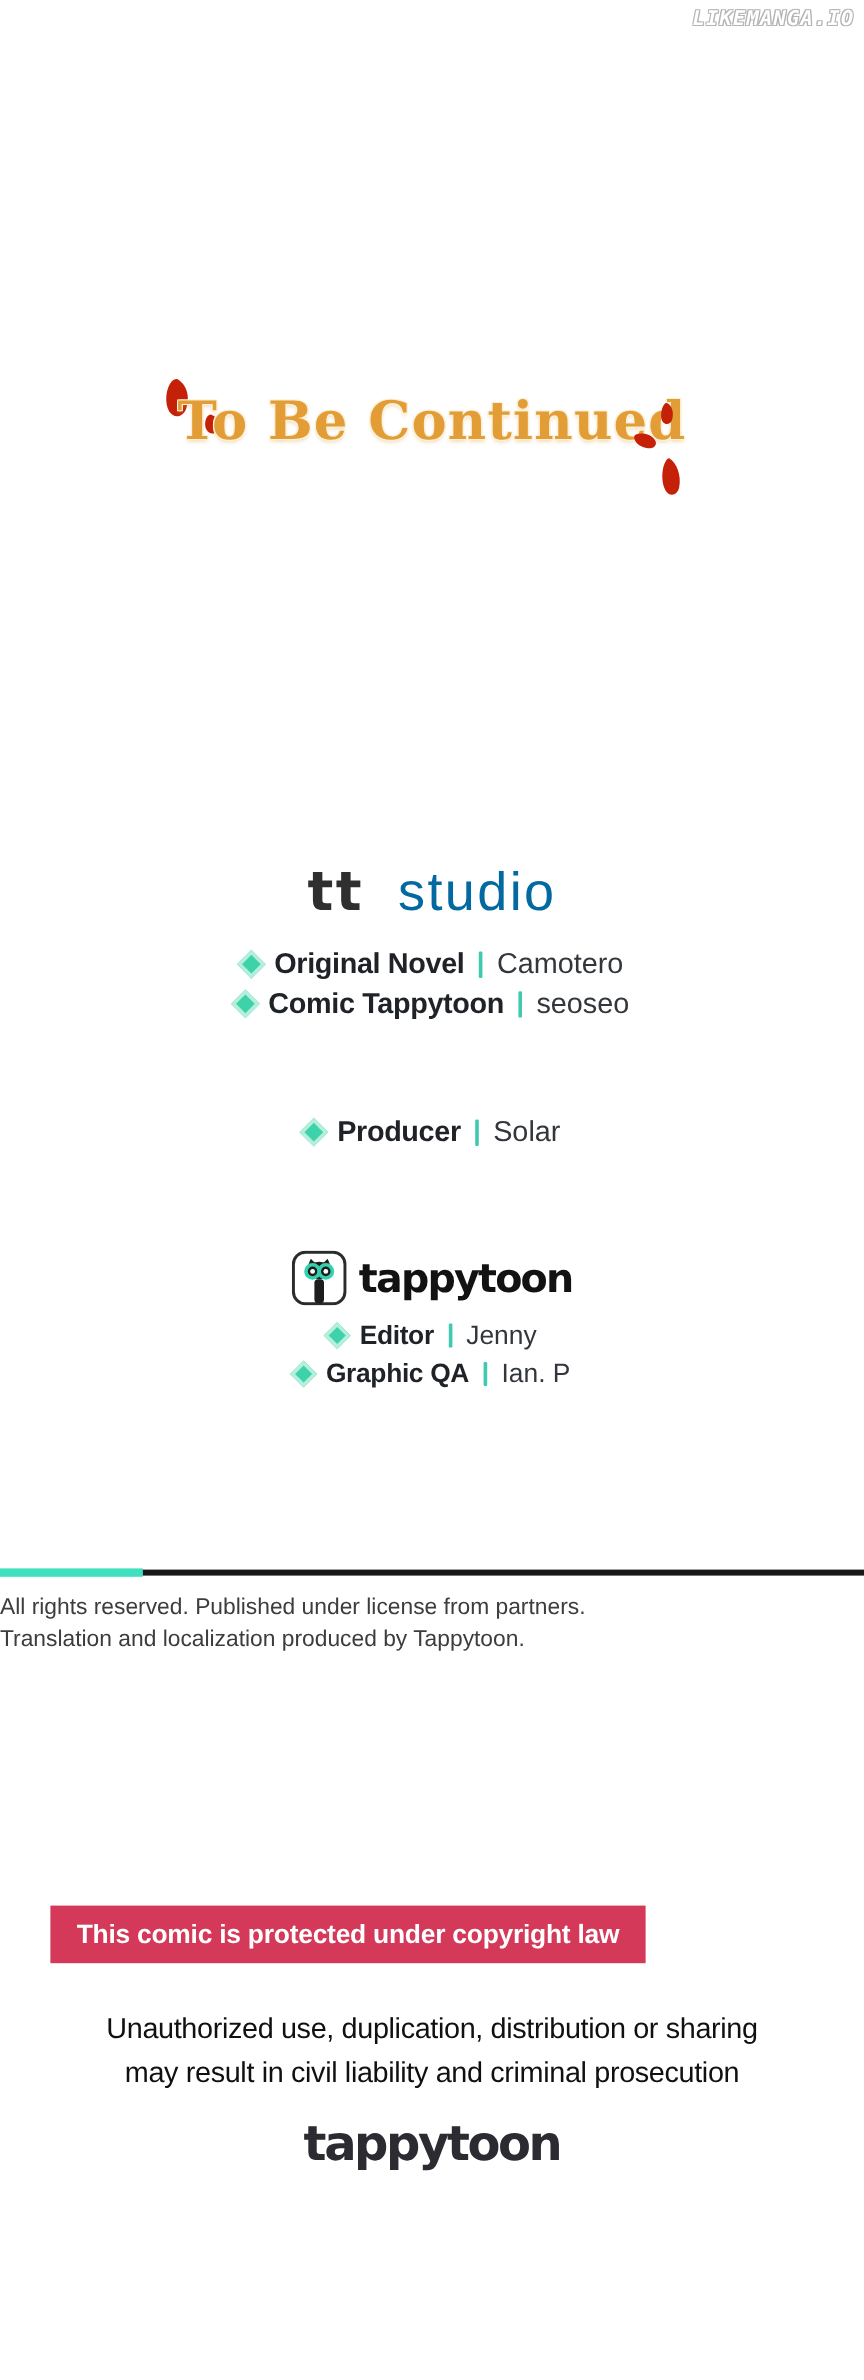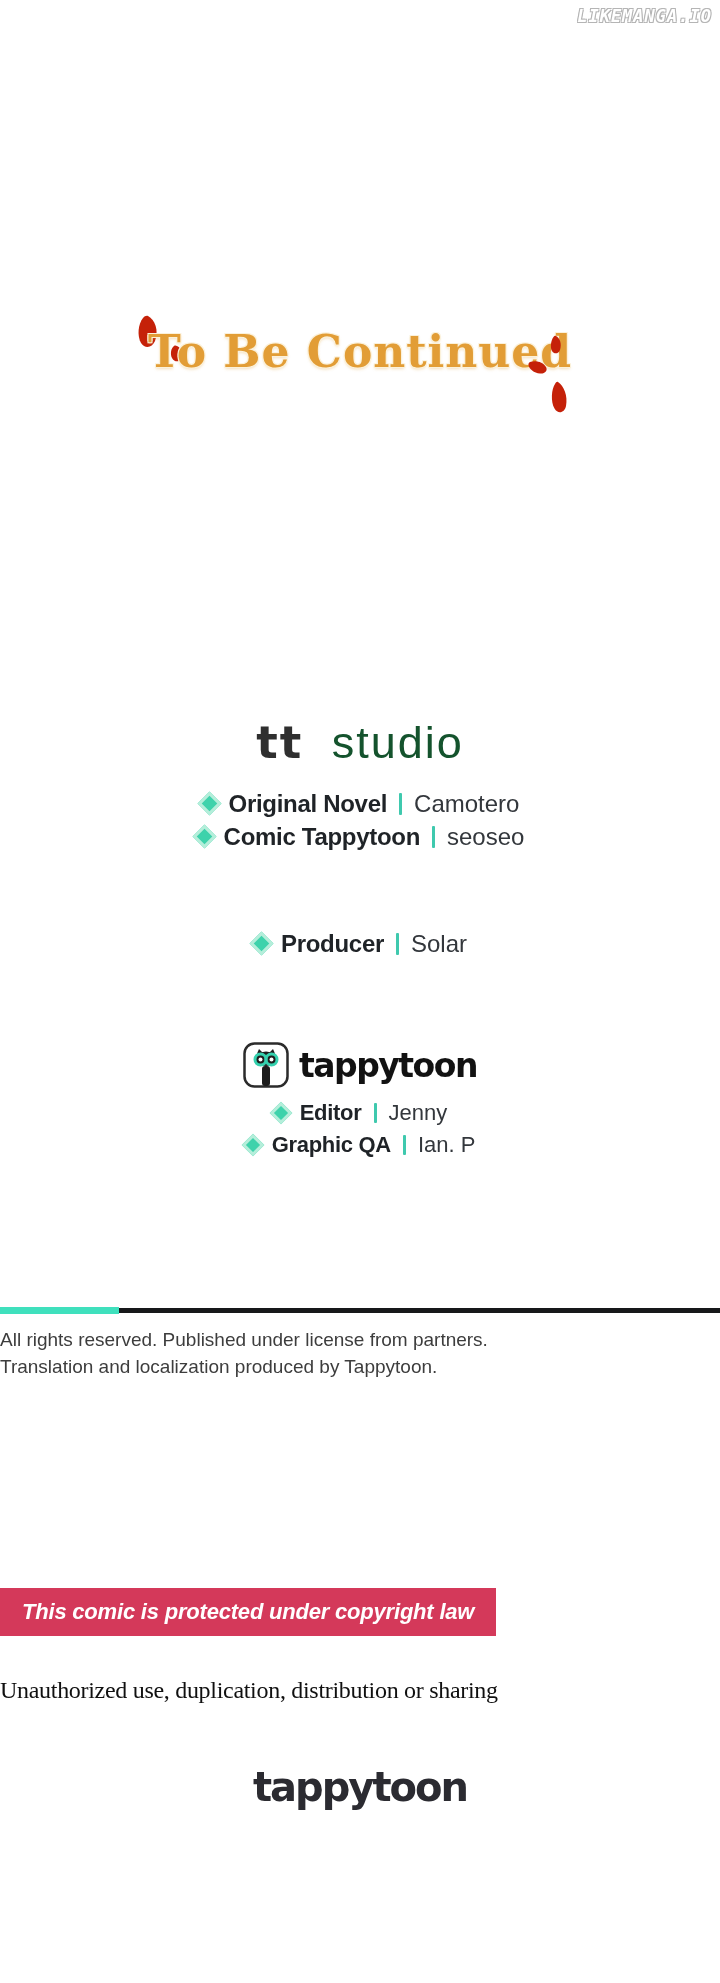--- a/index.html
+++ b/index.html
@@ -38,21 +38,21 @@
   .petals-right{position:absolute;left:518px;top:16px;}
 
   
   .studio{position:absolute;top:716px;left:0;width:720px;text-align:center;}
   .studio .tt{
     font-family:"DejaVu Sans", sans-serif;
     font-weight:bold;font-size:45px;color:#2f2f2f;letter-spacing:2px;
   }
   .studio .light{
     font-family:"Liberation Sans", sans-serif;
-    font-weight:400;font-size:45px;color:#14532d;letter-spacing:2px;margin-left:24px;
+    font-weight:400;font-size:45px;color:#0369a1;letter-spacing:2px;margin-left:24px;
   }
 
   
   .credit-block{position:absolute;left:0;width:720px;}
   .credit-row{
     display:flex;justify-content:center;align-items:center;
     height:33px;
   }
   .credit-row .diamond{
     width:11px;height:11px;
@@ -96,34 +96,35 @@
   .divider .teal{position:absolute;left:0;top:0;width:119px;height:7px;background:#3fe0bd;}
   .divider .dark{position:absolute;left:119px;top:1px;width:601px;height:5px;background:#17181a;}
 
   
   .license{
     position:absolute;top:1326px;left:0;width:720px;
     text-align:left;font-size:19px;line-height:27px;color:#3d3d3d;
   }
 
   
-  .banner-wrap{position:absolute;top:1588px;left:0;width:580px;font-style:italic;}
+  .banner-wrap{position:absolute;top:1588px;left:0;width:580px;text-align:center;}
   .banner{
     display:inline-block;
     background:#d4395a;
     color:#ffffff;
     font-weight:bold;font-size:22px;
     padding:11px 22px;
     letter-spacing:-0.2px;
   }
 
   
   .legal{
     position:absolute;top:1672px;left:0;width:720px;
-    font-size:24px;line-height:37px;color:#101010;letter-spacing:-0.3px;font-family:Liberation Serif, serif;
+    text-align:center;
+    font-size:24px;line-height:37px;color:#101010;letter-spacing:-0.3px;
   }
 
   
   .footer-word{
     position:absolute;top:1764px;left:0;width:720px;text-align:center;
     font-family:"DejaVu Sans", sans-serif;
     font-weight:bold;font-size:40px;letter-spacing:-2px;color:#2b2b31;
   }
   .footer-url{
     position:absolute;top:1830px;left:0;width:720px;text-align:center;
@@ -219,17 +220,18 @@
     <div>All rights reserved. Published under license from partners.</div>
     <div>Translation and localization produced by Tappytoon.</div>
   </div>
 
   <div class="banner-wrap">
     <span class="banner">This comic is protected under copyright law</span>
   </div>
 
   <div class="legal">
     <div>Unauthorized use, duplication, distribution or sharing</div>
+    <div>may result in civil liability and criminal prosecution</div>
   </div>
 
   <div class="footer-word">tappytoon</div>
 
 </div>
 
 </body></html>

